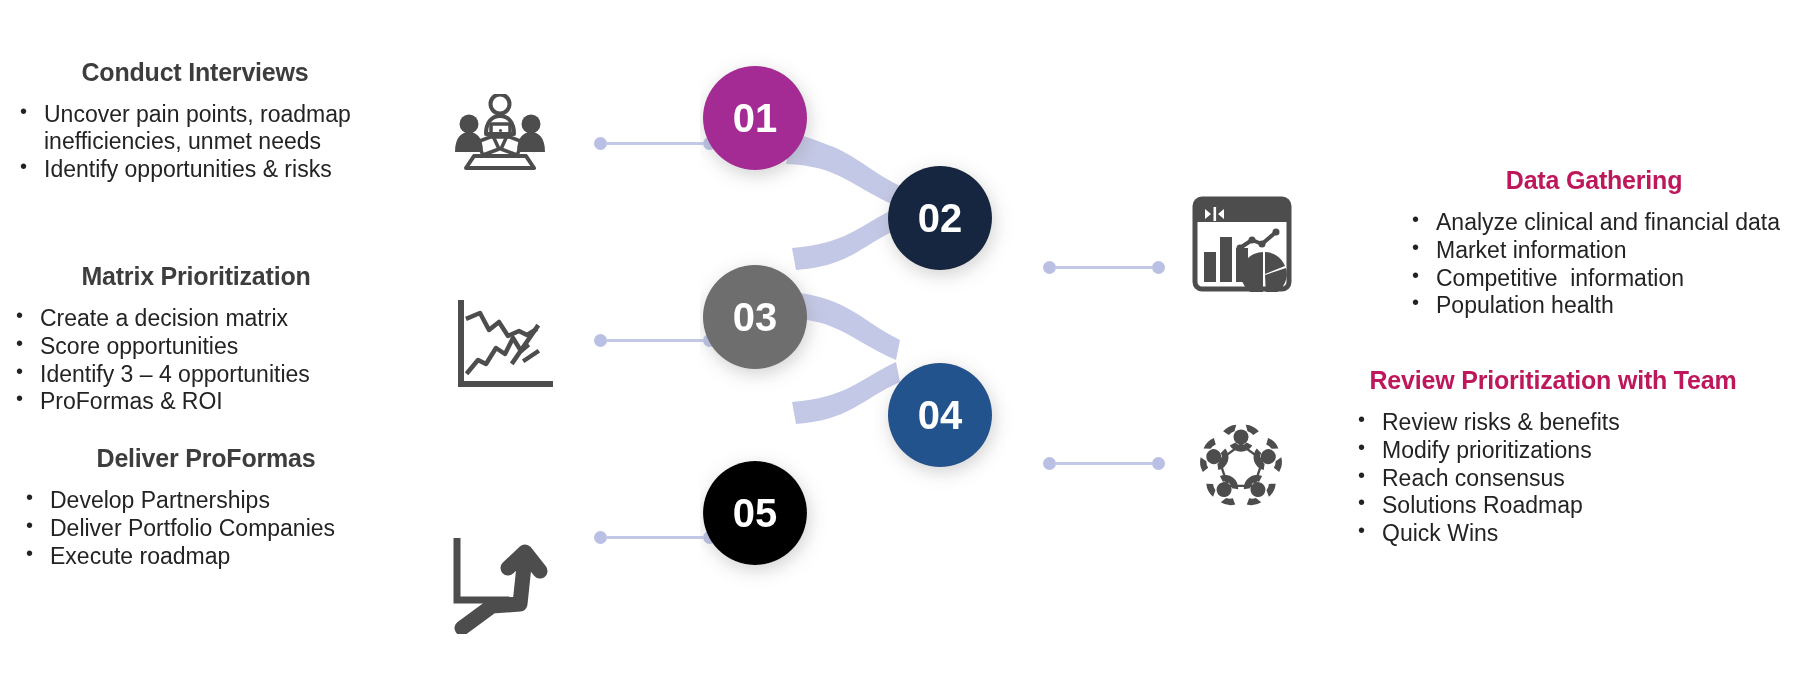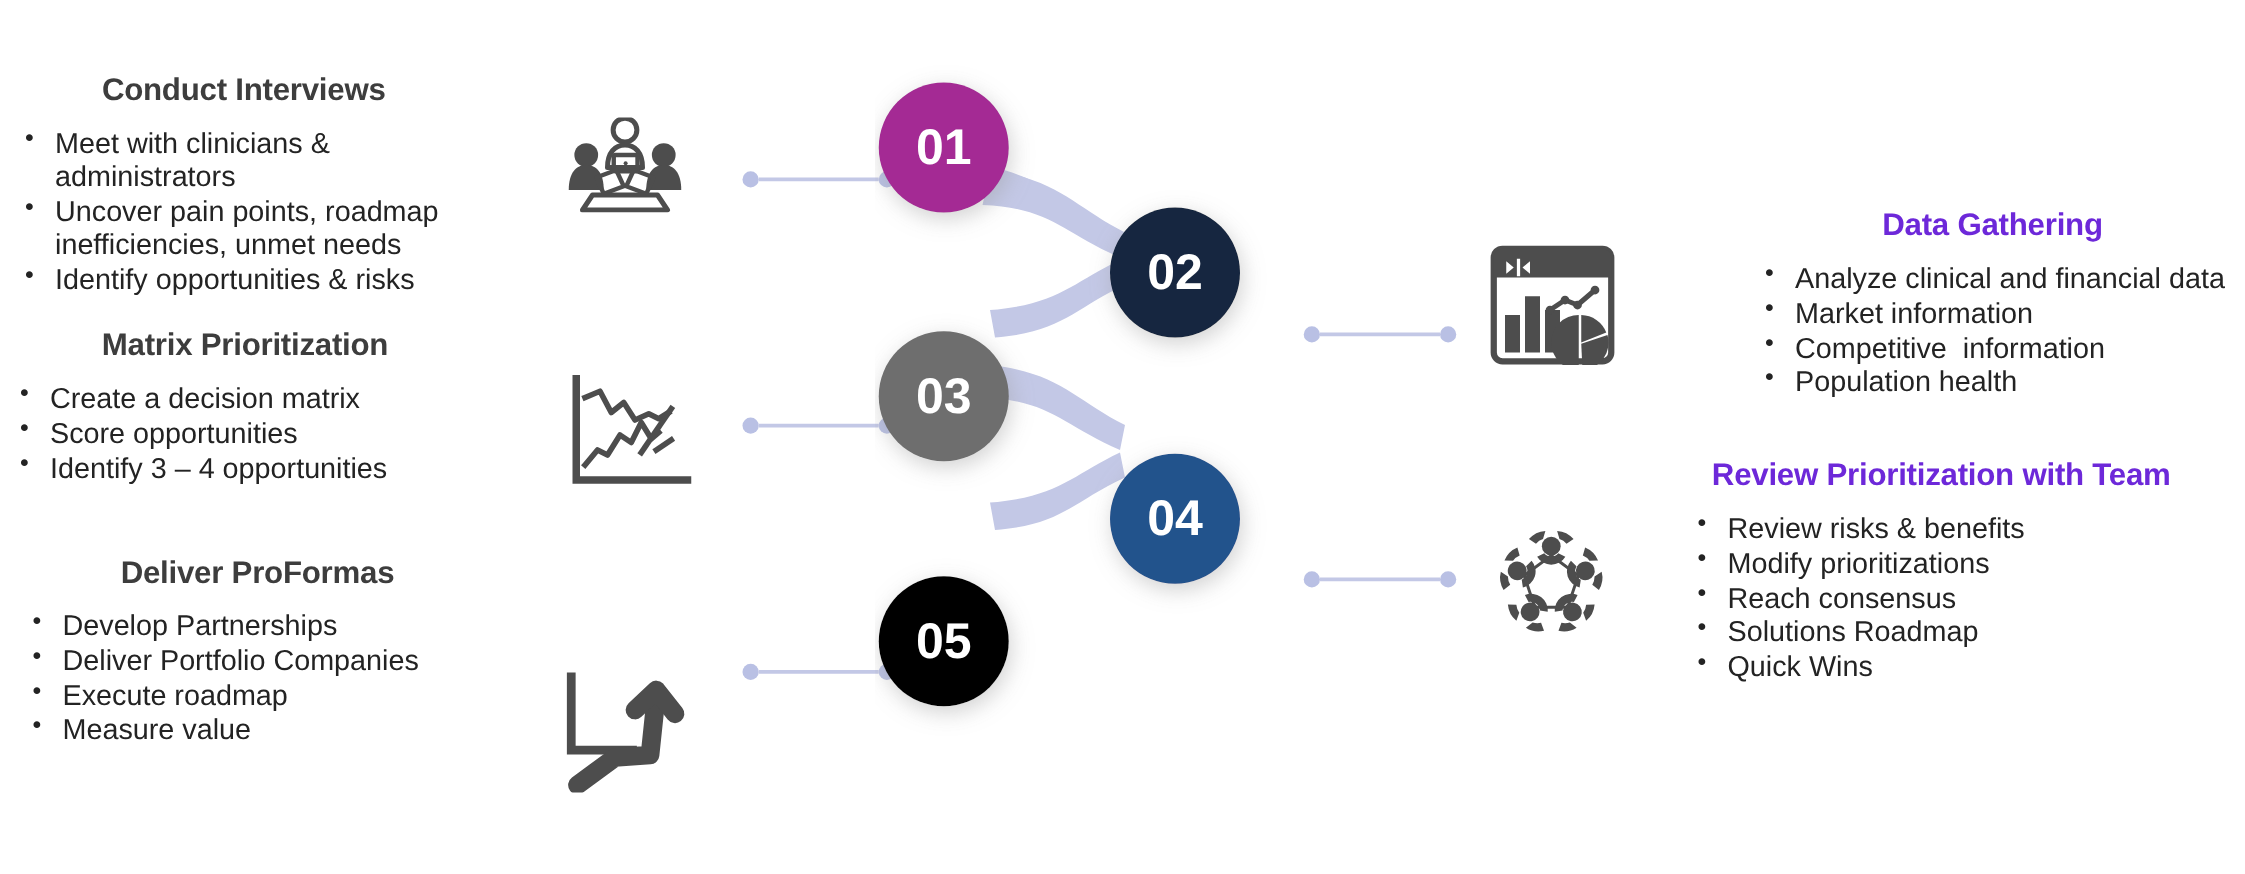--- a/index.html
+++ b/index.html
@@ -26,21 +26,21 @@
   .block-title {
     font-weight: bold;
     font-size: 25px;
     color: #3d3d3d;
     text-align: center;
     letter-spacing: -0.2px;
     margin: 0 0 14px 0;
     line-height: 1.15;
   }
   .block-title.dark {
-    color: #6d28d9;
+    color: #be185d;
   }
   .bullets {
     list-style: none;
     margin: 0;
     padding: 0;
   }
   .bullets li {
     position: relative;
     font-size: 23px;
     line-height: 1.17;
@@ -131,42 +131,41 @@
   }
 </style>
 </head>
 <body>
 
 <div id="canvas">
 
   <div class="text-block" id="block-1">
     <div class="block-title">Conduct Interviews</div>
     <ul class="bullets">
-      <li>Meet with clinicians &amp; administrators</li>
       <li>Uncover pain points, roadmap inefficiencies, unmet needs</li>
       <li>Identify opportunities &amp; risks</li>
     </ul>
   </div>
 
   <div class="text-block" id="block-3">
     <div class="block-title">Matrix Prioritization</div>
     <ul class="bullets">
       <li>Create a decision matrix</li>
       <li>Score opportunities</li>
       <li>Identify 3 – 4 opportunities</li>
+      <li>ProFormas &amp; ROI</li>
     </ul>
   </div>
 
   <div class="text-block" id="block-5">
     <div class="block-title">Deliver ProFormas</div>
     <ul class="bullets">
       <li>Develop Partnerships</li>
       <li>Deliver Portfolio Companies</li>
       <li>Execute roadmap</li>
-      <li>Measure value</li>
     </ul>
   </div>
 
   <div class="text-block" id="block-2">
     <div class="block-title dark">Data Gathering</div>
     <ul class="bullets">
       <li>Analyze clinical and financial data</li>
       <li>Market information</li>
       <li>Competitive  information</li>
       <li>Population health</li>

